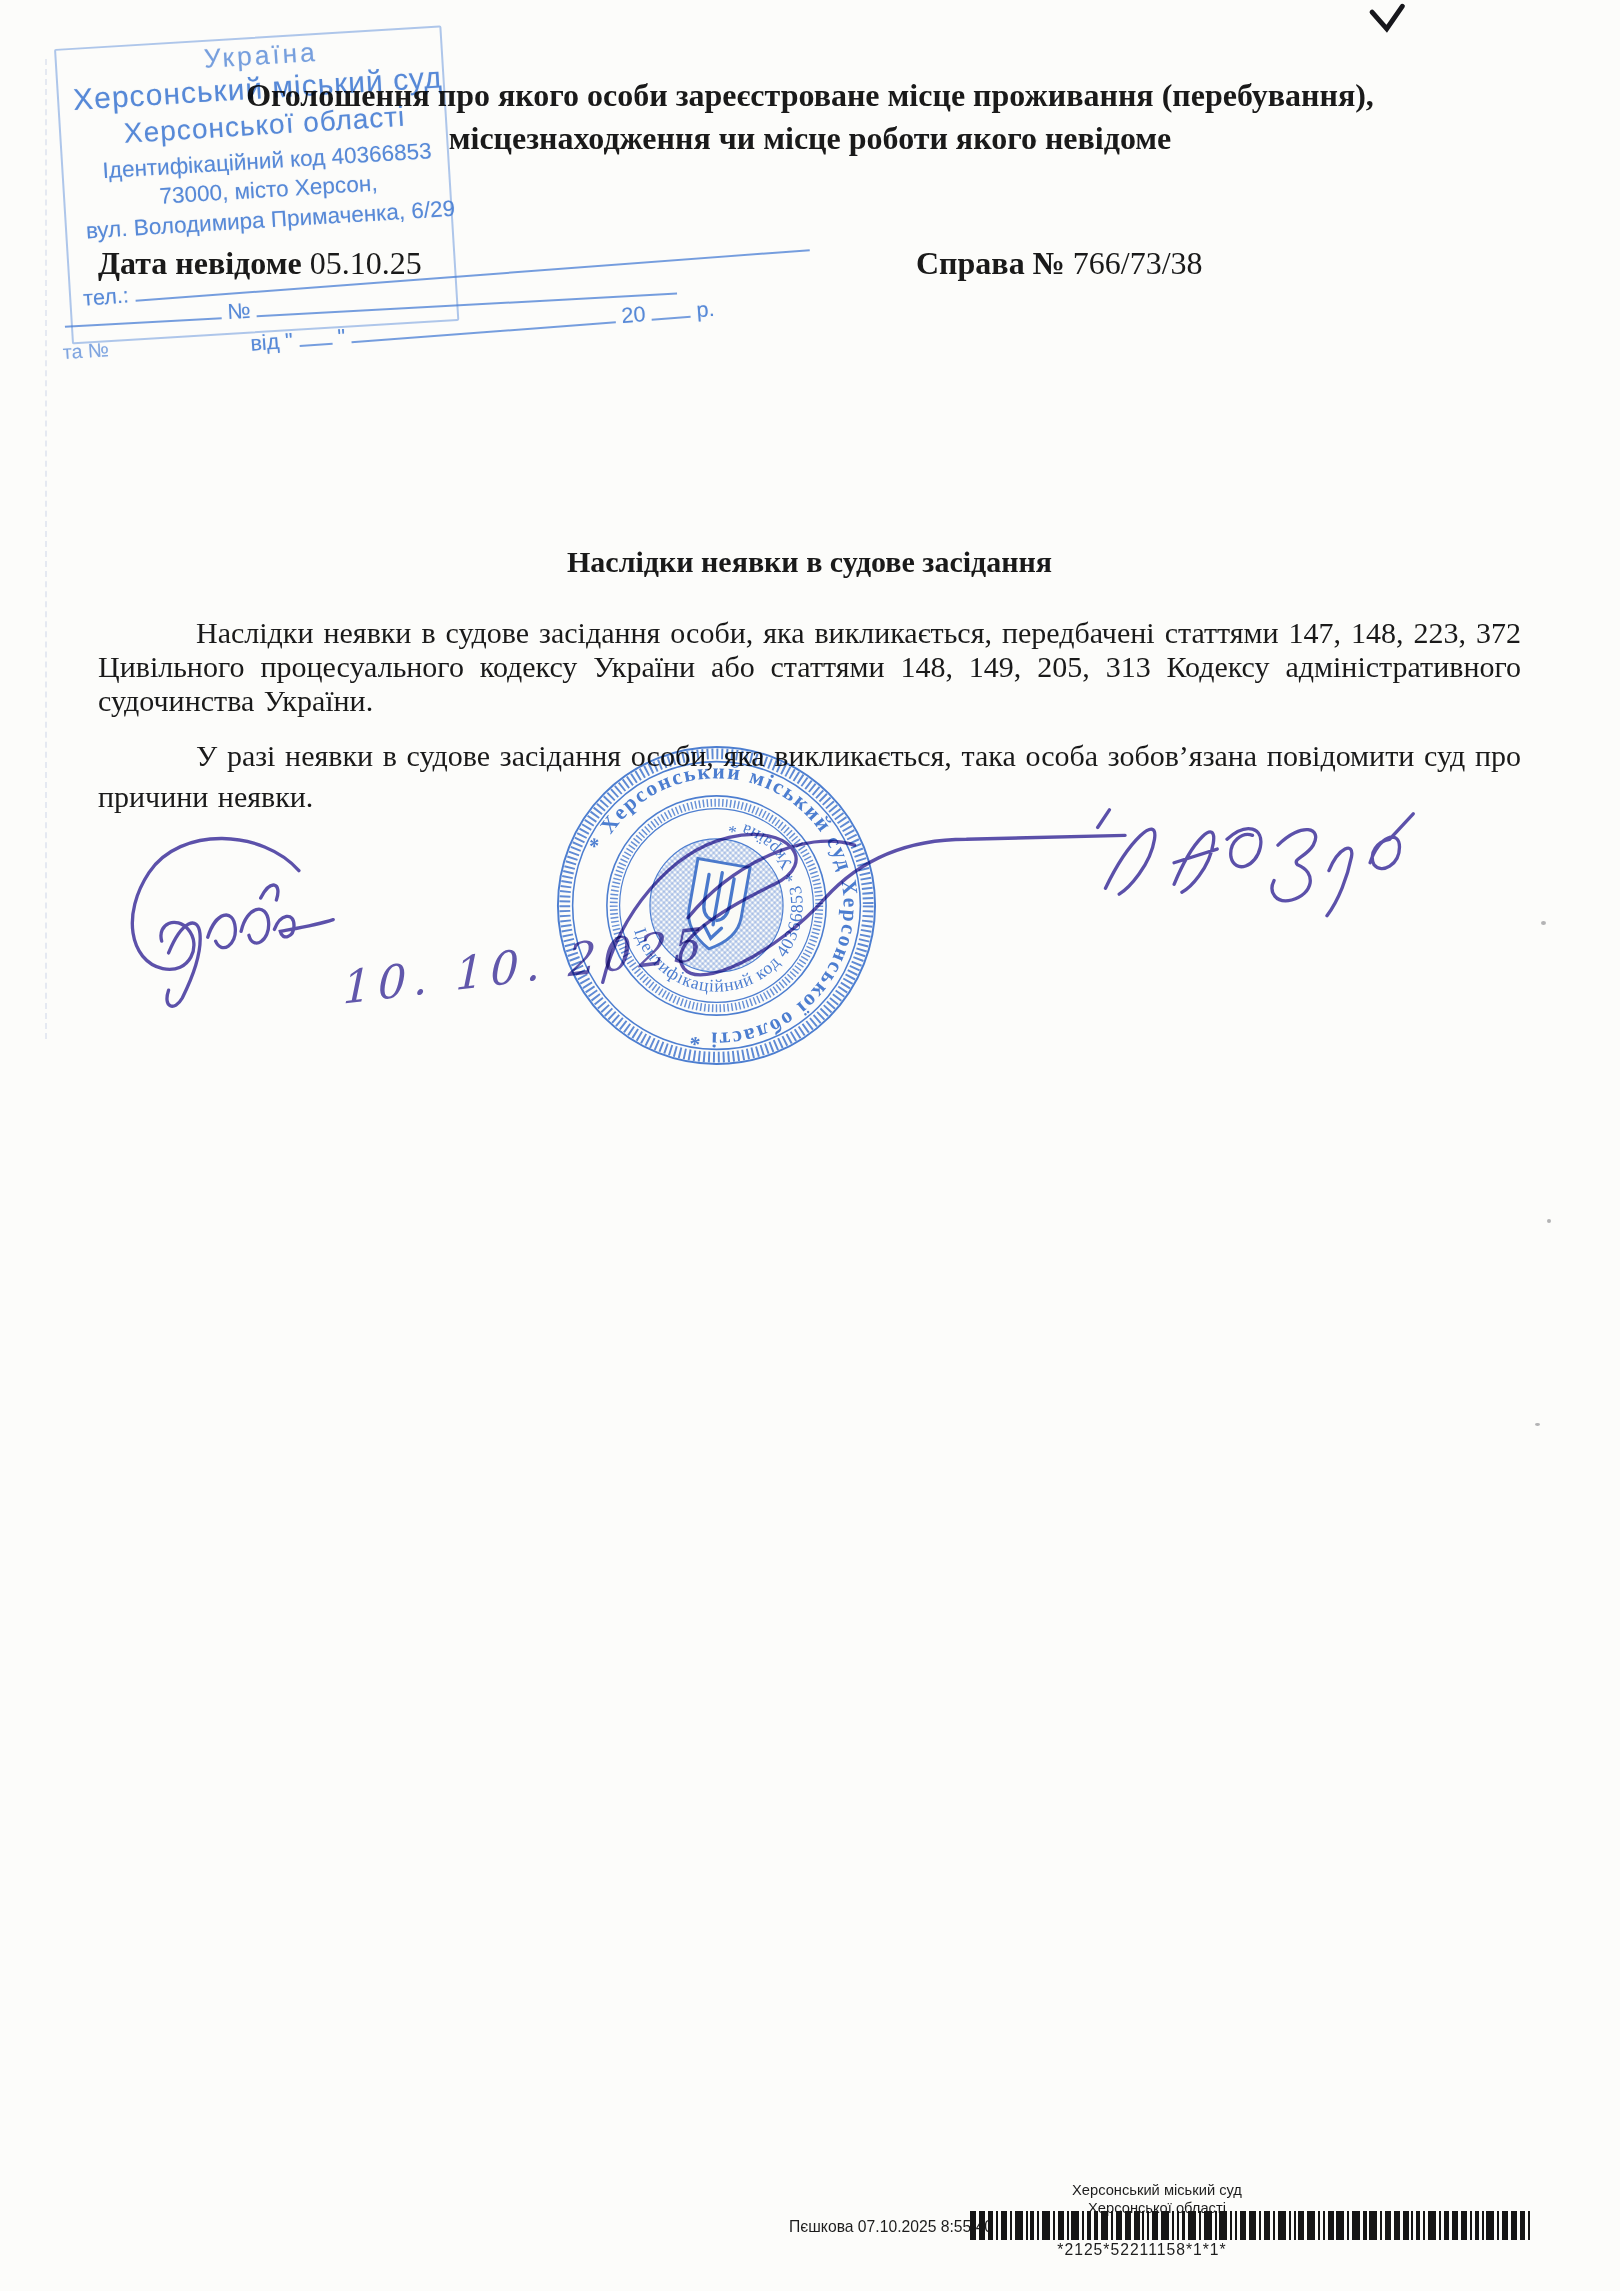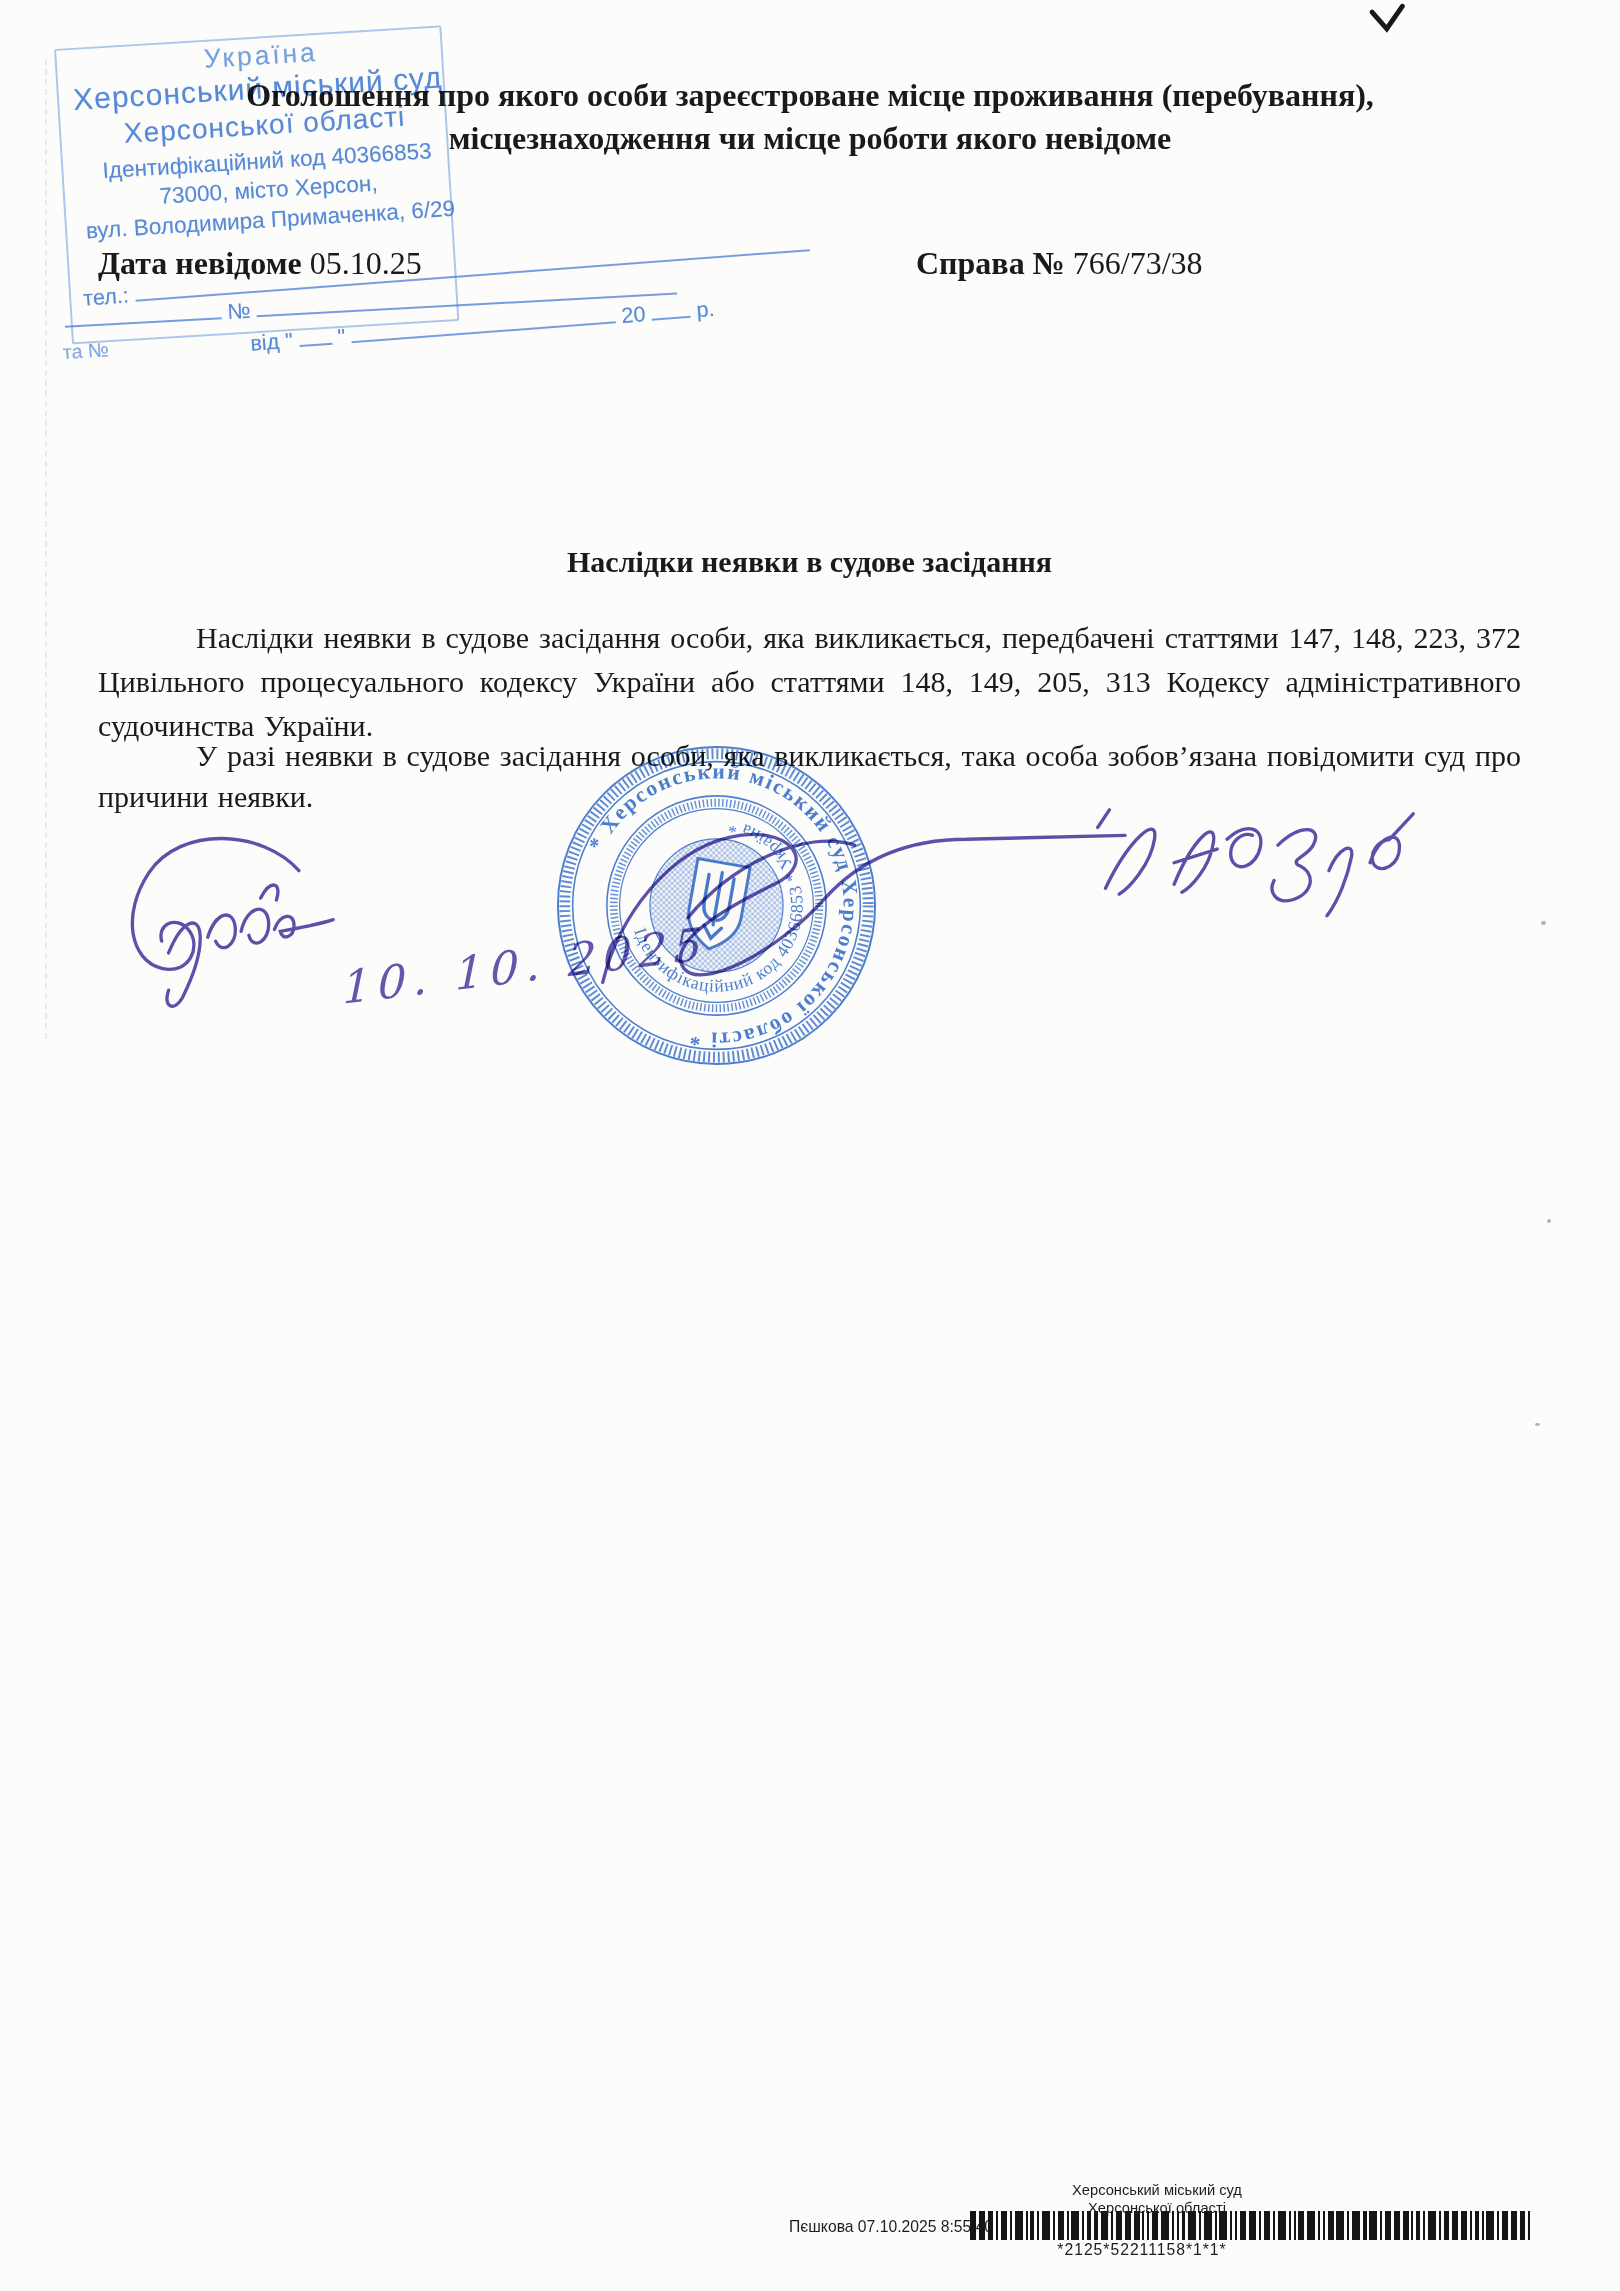--- a/index.html
+++ b/index.html
@@ -34,21 +34,21 @@
   .meta{position:absolute;top:245px;left:98px;width:1426px;height:39px;font-size:32px;}
   .meta .date{position:absolute;left:0;top:0;}
   .meta .case{position:absolute;left:818px;top:0;}
   .b{font-weight:bold;}
   .para{position:absolute;left:98px;width:1423px;font-size:30px;line-height:41px;
     text-align:justify;word-spacing:2px;}
   .p1{top:357px;text-indent:98px;}
   .p2{top:477px;text-align:left;}
   .heading{position:absolute;top:545px;left:98px;width:1423px;text-align:center;
     font-weight:bold;font-size:30px;}
-  .p3{top:616px;text-indent:98px;line-height:44px;}
+  .p3{top:616px;text-indent:98px;line-height:34px;}
   .p4{top:735px;text-indent:98px;}
 
   
   .hand-date{position:absolute;left:341px;top:933px;width:470px;z-index:5;
     font-family:"DejaVu Serif",serif;font-style:italic;font-size:45px;letter-spacing:6.9px;
     color:#544aa8;transform:rotate(-7deg) skewX(-8deg);mix-blend-mode:multiply;opacity:.92;}
   .inks{position:absolute;left:0;top:0;z-index:6;mix-blend-mode:multiply;pointer-events:none;}
 
   
   .seal{position:absolute;left:555px;top:744px;z-index:4;mix-blend-mode:multiply;opacity:.94;}

